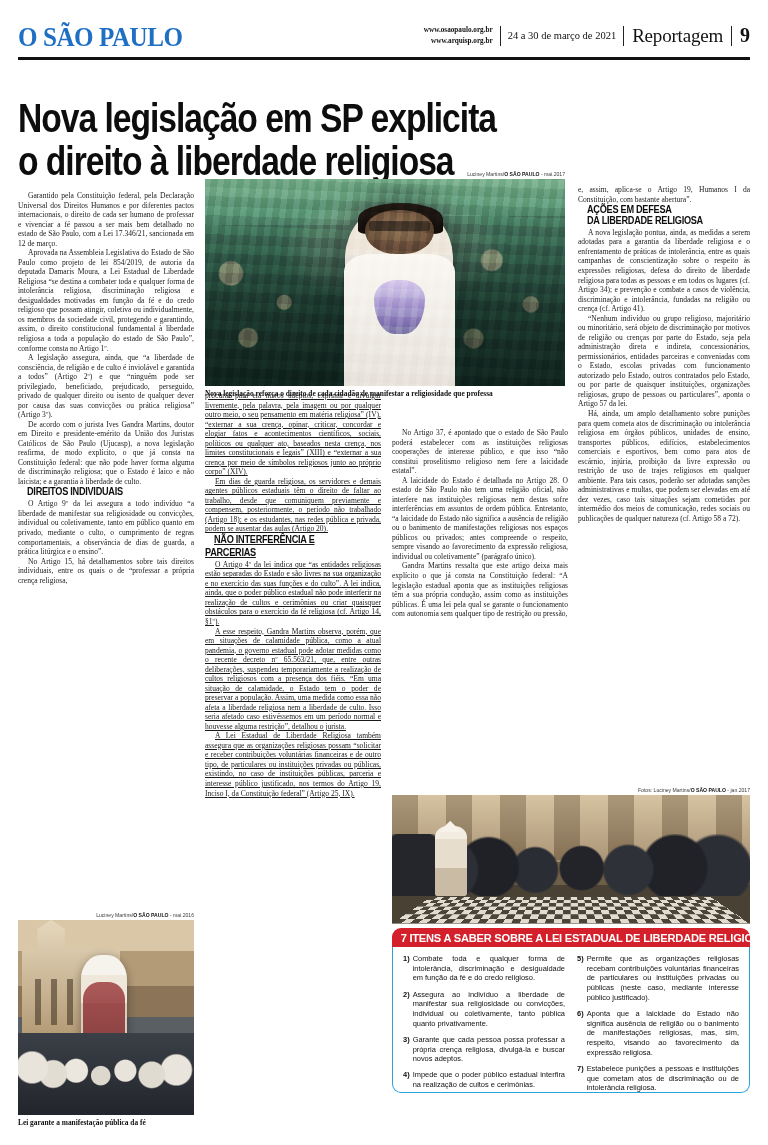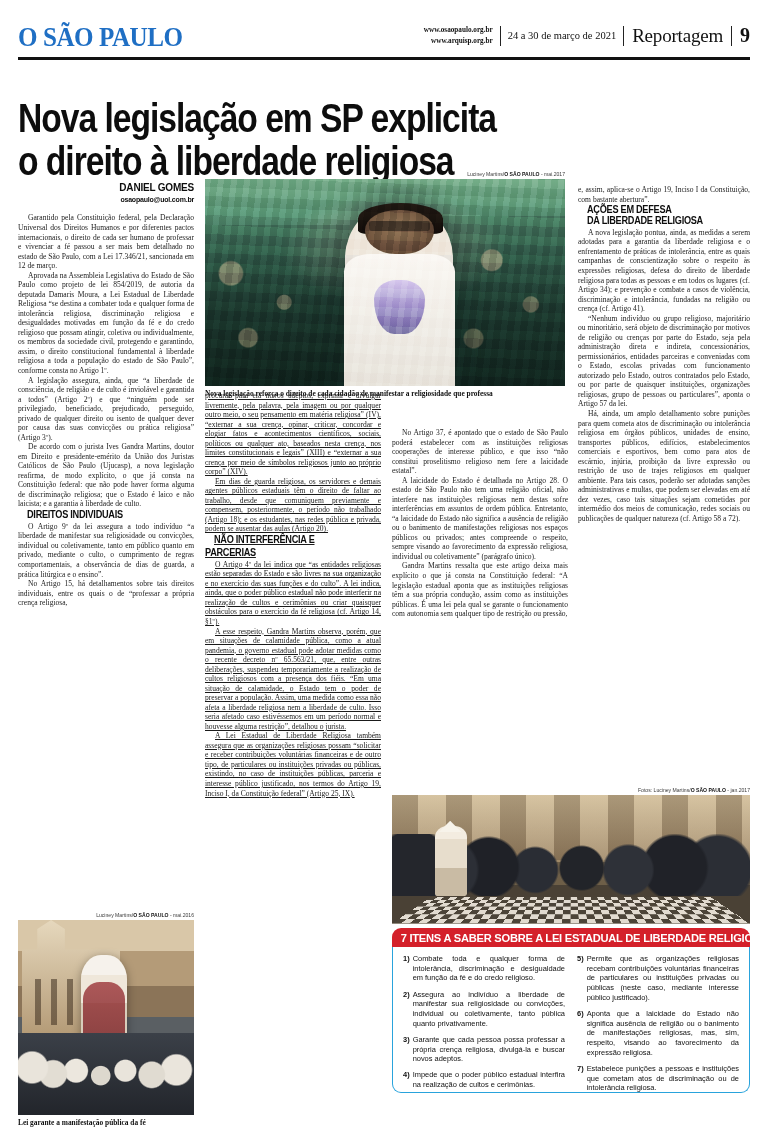--- a/index.html
+++ b/index.html
@@ -243,24 +243,20 @@
     <div class="page-num">9</div>
   </div>
   <div class="head-rule"></div>
 
   <h1 class="headline">
     <span class="l1">Nova legislação em SP explicita</span>
     <span class="l2">o direito à liberdade religiosa</span>
   </h1>
 
   <div class="col" style="left:18px; top:182px; width:176px;">
-    <div class="byline">
-      <div class="name">DANIEL GOMES</div>
-      <div class="mail">osaopaulo@uol.com.br</div>
-    </div>
     <div style="height:9px"></div>
     <p>Garantido pela Constituição federal, pela Declaração Universal dos Direitos Humanos e por diferentes pactos internacionais, o direito de cada ser humano de professar e vivenciar a fé passou a ser mais bem detalhado no estado de São Paulo, com a Lei 17.346/21, sancionada em 12 de março.</p>
     <p>Aprovada na Assembleia Legislativa do Estado de São Paulo como projeto de lei 854/2019, de autoria da deputada Damaris Moura, a Lei Estadual de Liberdade Religiosa “se destina a combater toda e qualquer forma de intolerância religiosa, discriminação religiosa e desigualdades motivadas em função da fé e do credo religioso que possam atingir, coletiva ou individualmente, os membros da sociedade civil, protegendo e garantindo, assim, o direito constitucional fundamental à liberdade religiosa a toda a população do estado de São Paulo”, conforme consta no Artigo 1º.</p>
     <p>A legislação assegura, ainda, que “a liberdade de consciência, de religião e de culto é inviolável e garantida a todos” (Artigo 2º) e que “ninguém pode ser privilegiado, beneficiado, prejudicado, perseguido, privado de qualquer direito ou isento de qualquer dever por causa das suas convicções ou prática religiosa” (Artigo 3º).</p>
     <p>De acordo com o jurista Ives Gandra Martins, doutor em Direito e presidente-emérito da União dos Juristas Católicos de São Paulo (Ujucasp), a nova legislação reafirma, de modo explícito, o que já consta na Constituição federal: que não pode haver forma alguma de discriminação religiosa; que o Estado é laico e não laicista; e a garantia à liberdade de culto.</p>
     <p class="subhead">DIREITOS INDIVIDUAIS</p>
     <p>O Artigo 9º da lei assegura a todo indivíduo “a liberdade de manifestar sua religiosidade ou convicções, individual ou coletivamente, tanto em público quanto em privado, mediante o culto, o cumprimento de regras comportamentais, a observância de dias de guarda, a prática litúrgica e o ensino”.</p>
     <p>No Artigo 15, há detalhamentos sobre tais direitos individuais, entre os quais o de “professar a própria crença religiosa,</p>
   </div>
 
@@ -303,21 +299,21 @@
     <p>A Lei Estadual de Liberdade Religiosa também assegura que as organizações religiosas possam “solicitar e receber contribuições voluntárias financeiras e de outro tipo, de particulares ou instituições privadas ou públicas, existindo, no caso de instituições públicas, parceria e interesse público justificado, nos termos do Artigo 19, Inciso I, da Constituição federal” (Artigo 25, IX).</p>
   </div>
 
   <div class="col" style="left:392px; top:428px; width:176px;">
     <p>No Artigo 37, é apontado que o estado de São Paulo poderá estabelecer com as instituições religiosas cooperações de interesse público, e que isso “não constitui proselitismo religioso nem fere a laicidade estatal”.</p>
     <p>A laicidade do Estado é detalhada no Artigo 28. O estado de São Paulo não tem uma religião oficial, não interfere nas instituições religiosas nem destas sofre interferências em assuntos de ordem pública. Entretanto, “a laicidade do Estado não significa a ausência de religião ou o banimento de manifestações religiosas nos espaços públicos ou privados; antes compreende o respeito, sempre visando ao favorecimento da expressão religiosa, individual ou coletivamente” (parágrafo único).</p>
     <p>Gandra Martins ressalta que este artigo deixa mais explícito o que já consta na Constituição federal: “A legislação estadual aponta que as instituições religiosas têm a sua própria condução, assim como as instituições públicas. É uma lei pela qual se garante o funcionamento com autonomia sem qualquer tipo de restrição ou pressão,</p>
   </div>
 
   <div class="col" style="left:578px; top:185px; width:172px;">
-    <p class="noind">e, assim, aplica-se o Artigo 19, Inciso I da Constituição, com bastante abertura”.</p>
+    <p class="noind">e, assim, aplica-se o Artigo 19, Humanos I da Constituição, com bastante abertura”.</p>
     <p class="subhead">AÇÕES EM DEFESA</p>
     <p class="subhead" style="margin-top:-2px">DA LIBERDADE RELIGIOSA</p>
     <p>A nova legislação pontua, ainda, as medidas a serem adotadas para a garantia da liberdade religiosa e o enfrentamento de práticas de intolerância, entre as quais campanhas de conscientização sobre o respeito às expressões religiosas, defesa do direito de liberdade religiosa para todas as pessoas e em todos os lugares (cf. Artigo 34); e prevenção e combate a casos de violência, discriminação e intolerância, fundadas na religião ou crença (cf. Artigo 41).</p>
     <p>“Nenhum indivíduo ou grupo religioso, majoritário ou minoritário, será objeto de discriminação por motivos de religião ou crenças por parte do Estado, seja pela administração direta e indireta, concessionários, permissionários, entidades parceiras e conveniadas com o Estado, escolas privadas com funcionamento autorizado pelo Estado, outros contratados pelo Estado, ou por parte de quaisquer instituições, organizações religiosas, grupo de pessoas ou particulares”, aponta o Artigo 57 da lei.</p>
     <p>Há, ainda, um amplo detalhamento sobre punições para quem cometa atos de discriminação ou intolerância religiosa em órgãos públicos, unidades de ensino, transportes públicos, edifícios, estabelecimentos comerciais e esportivos, bem como para atos de escárnio, injúria, proibição da livre expressão ou restrição de uso de trajes religiosos em qualquer ambiente. Para tais casos, poderão ser adotadas sanções administrativas e multas, que podem ser elevadas em até dez vezes, caso tais situações sejam cometidas por intermédio dos meios de comunicação, redes sociais ou publicações de qualquer natureza (cf. Artigo 58 a 72).</p>
   </div>
 
   <div class="credit" style="left:392px; top:787px; width:358px;">
     <span>Fotos: Luciney Martins/</span><b>O SÃO PAULO</b><span> - jan.2017</span>
   </div>

